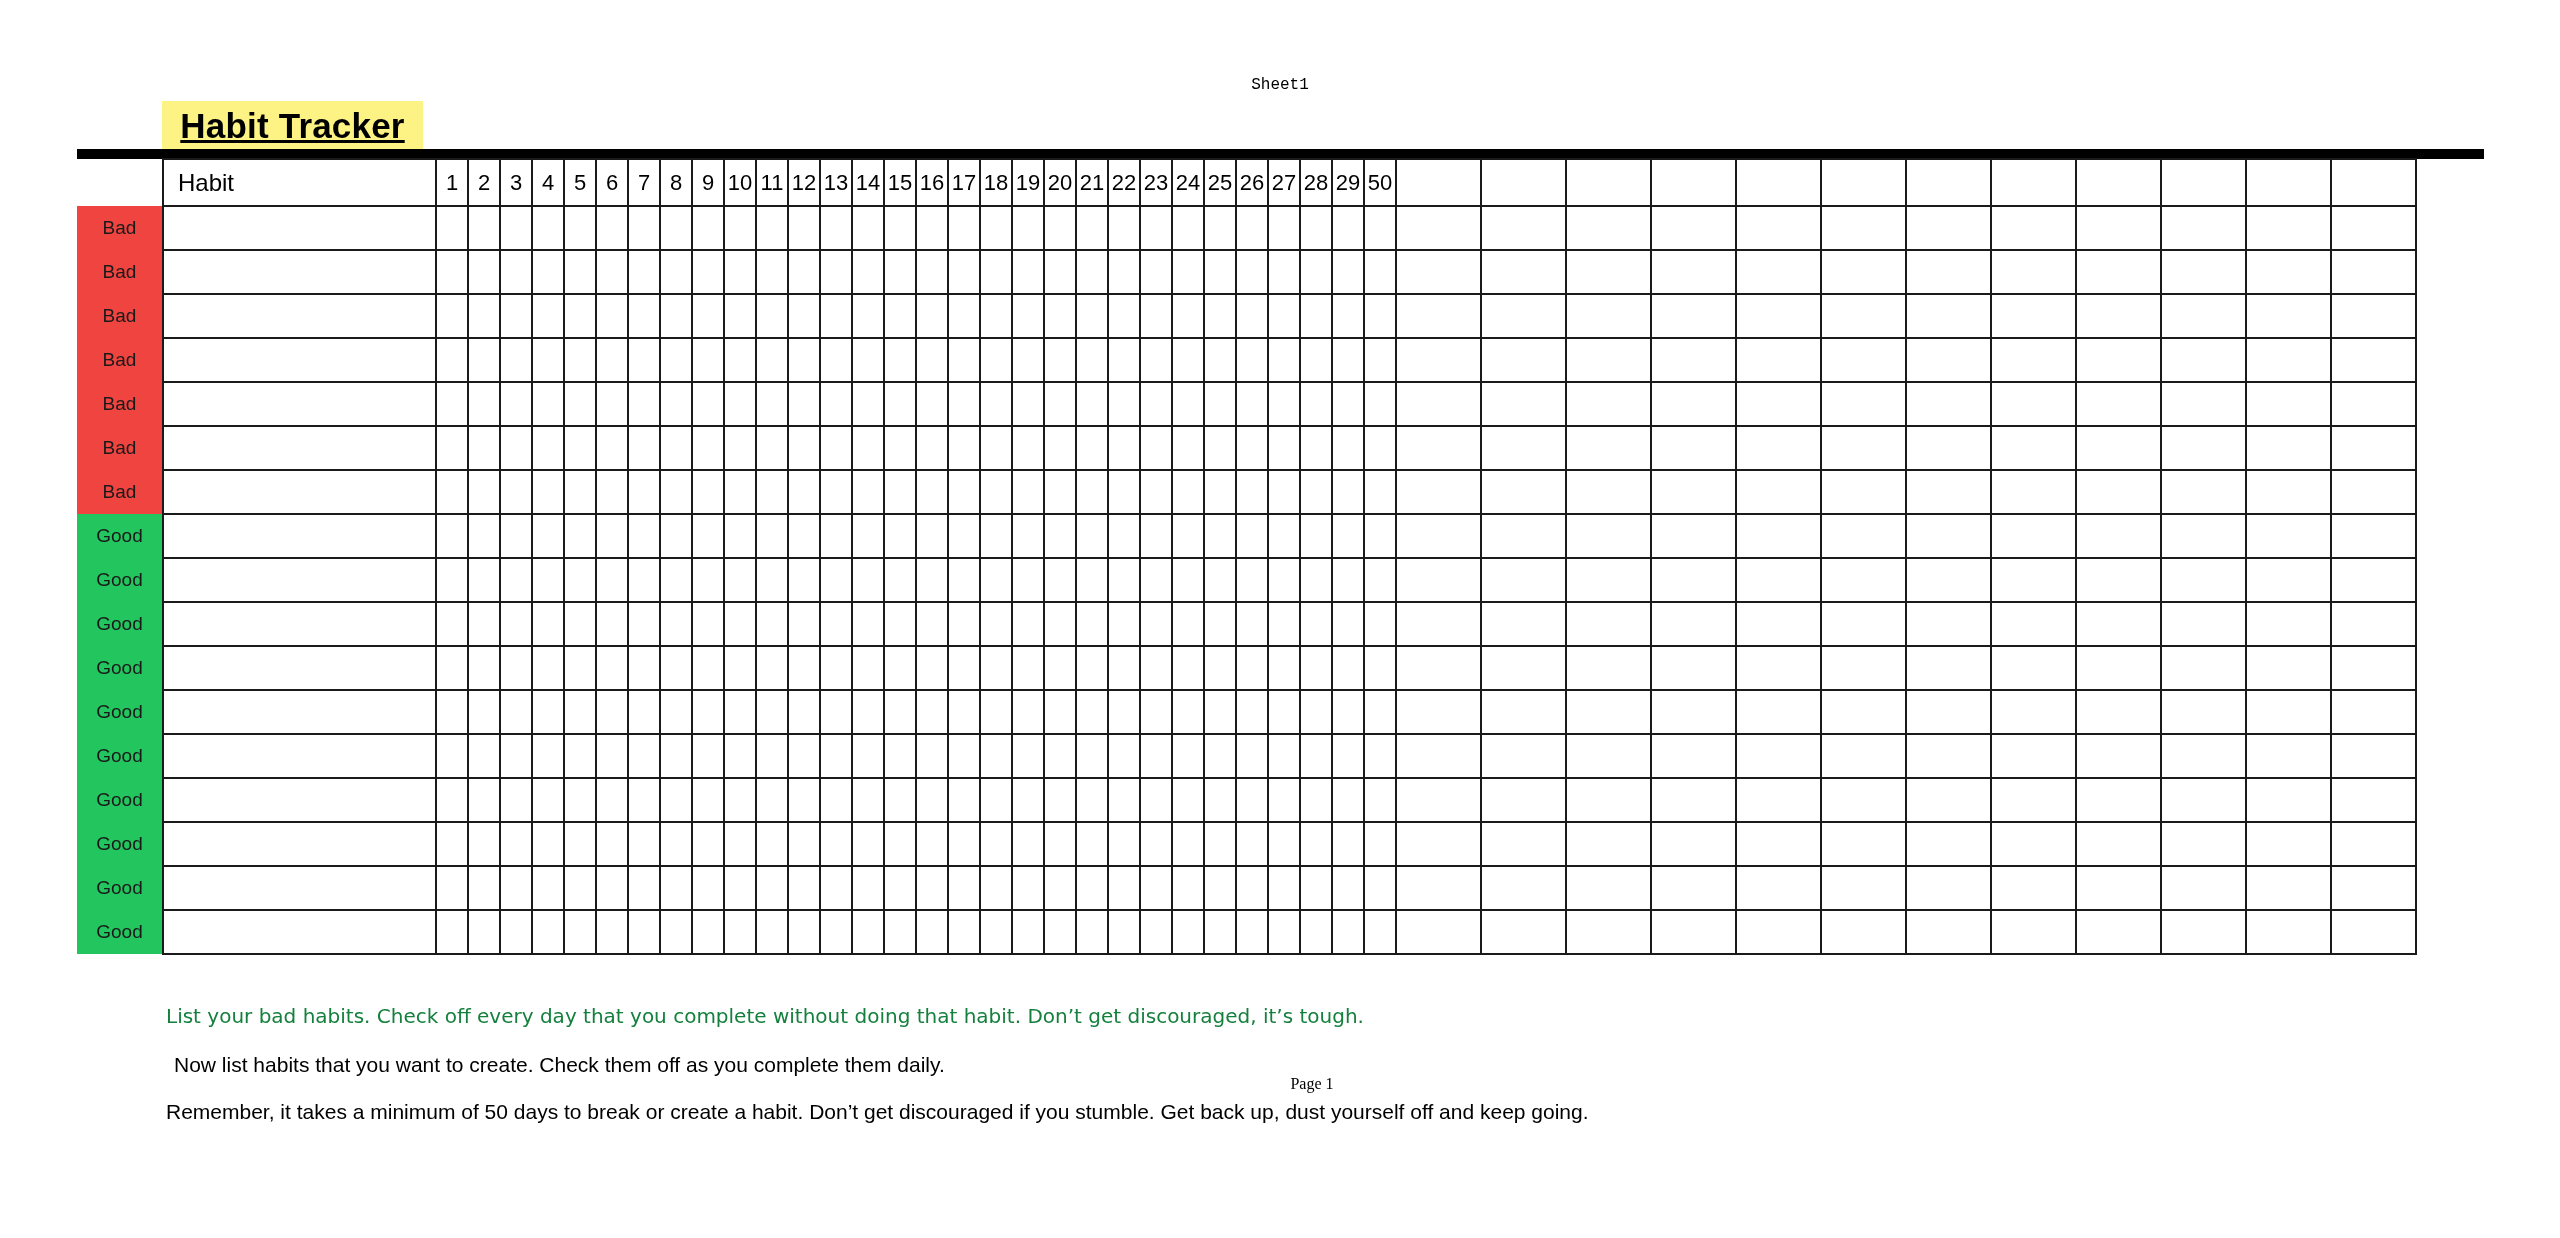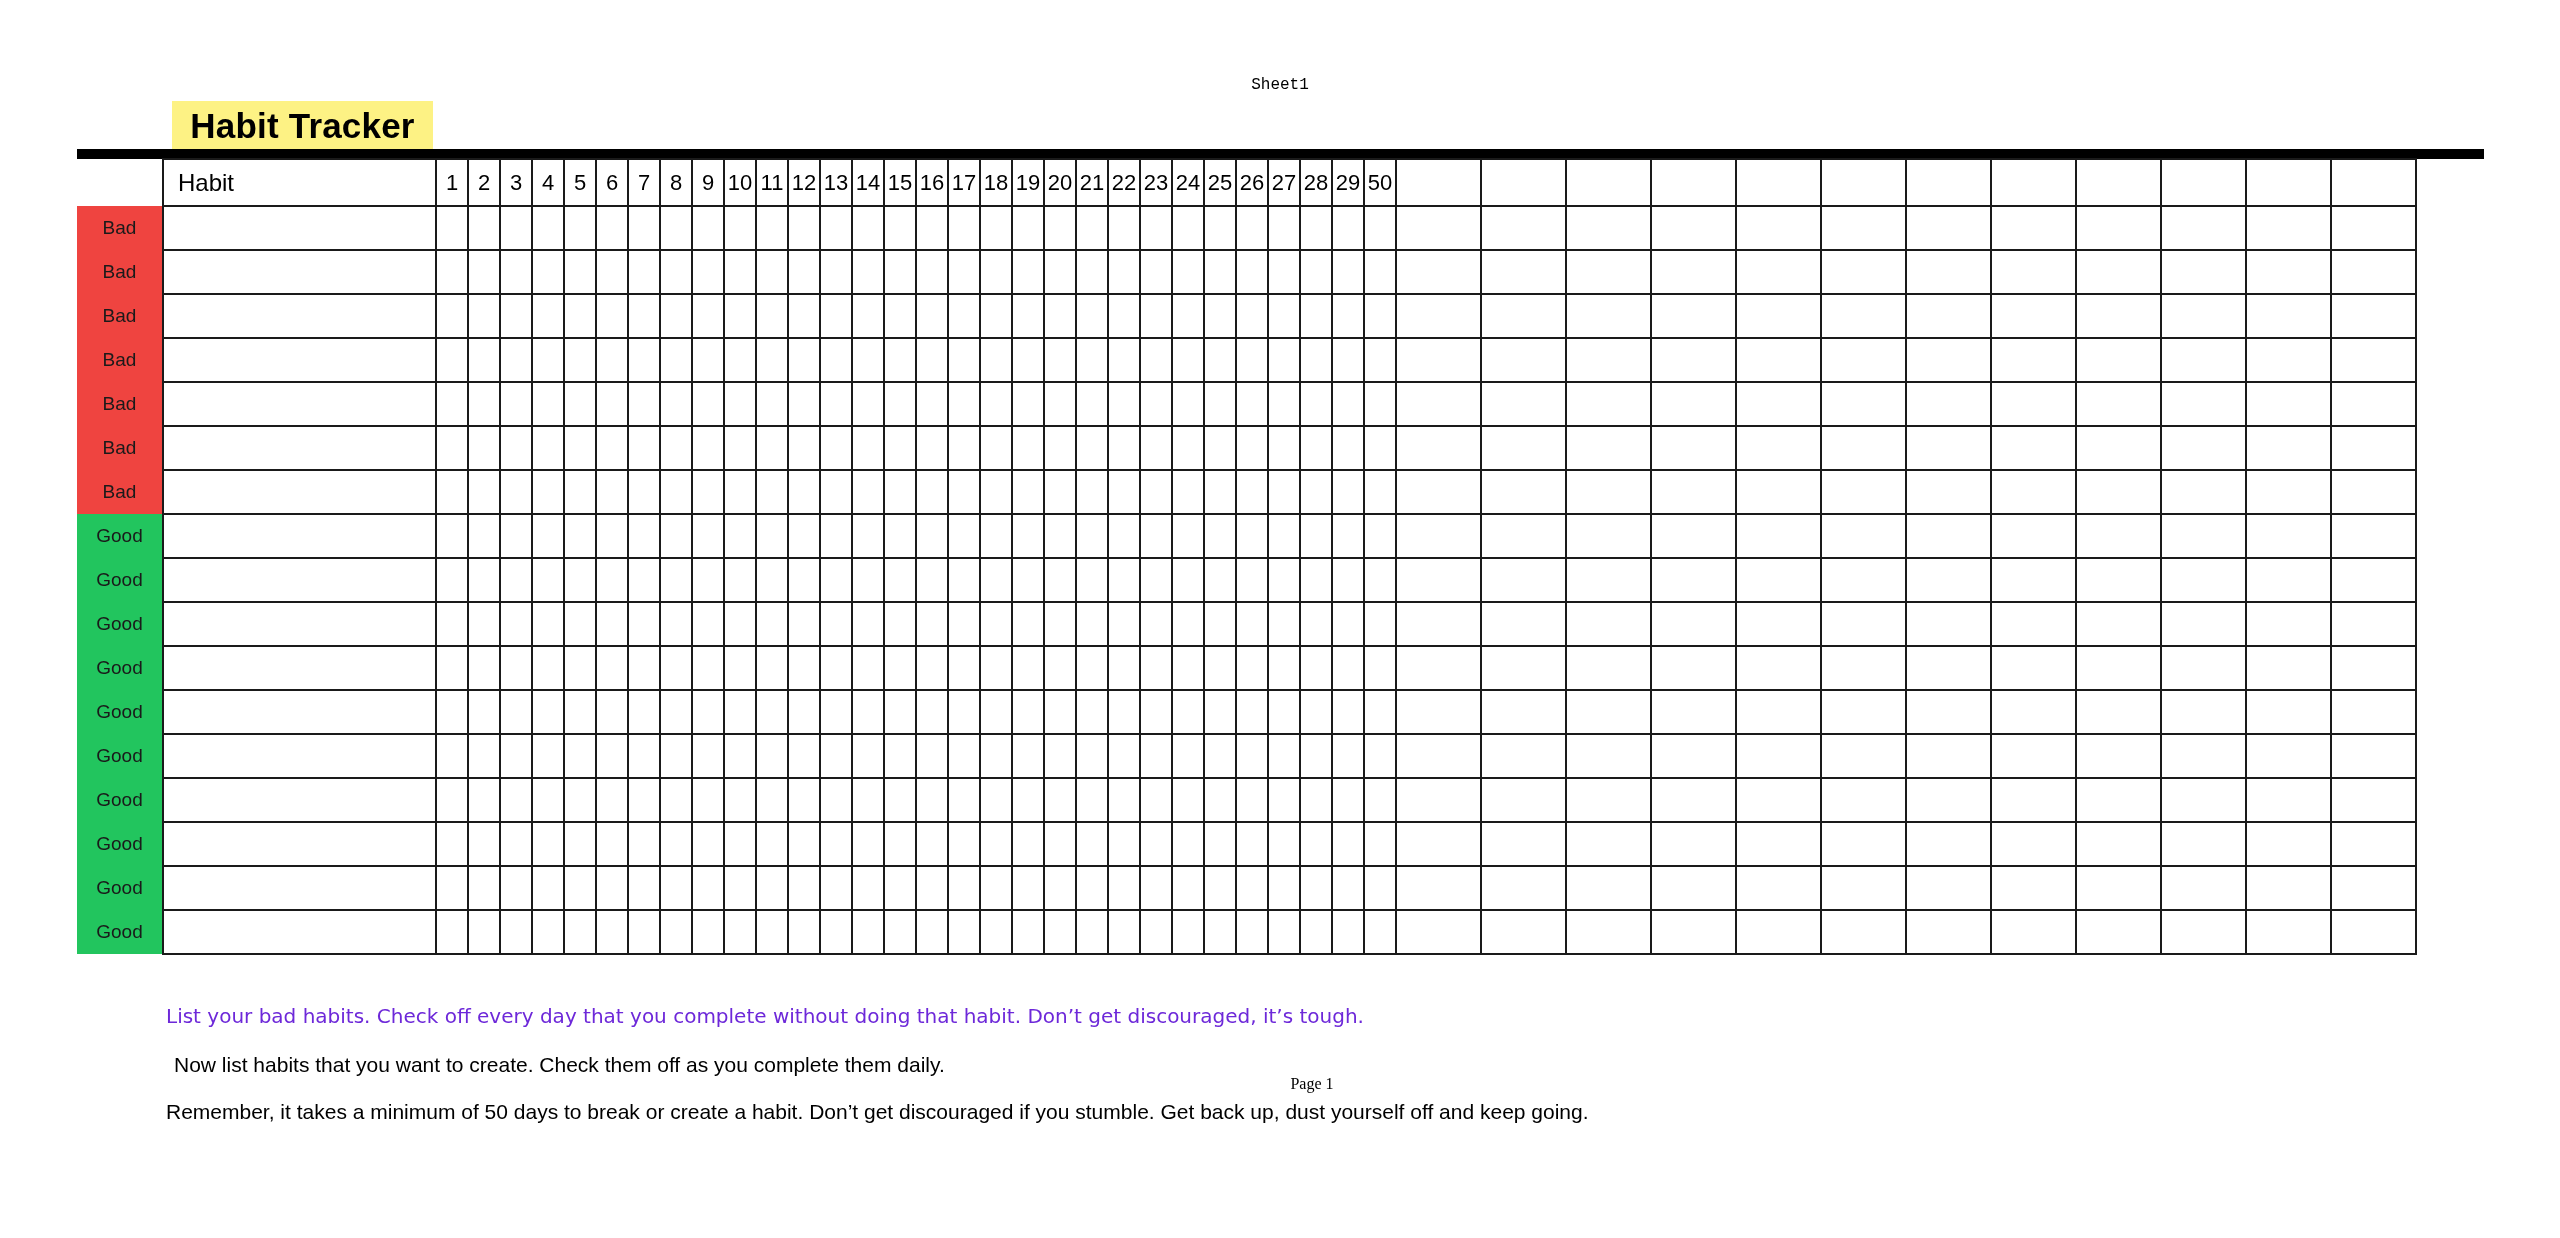--- a/index.html
+++ b/index.html
@@ -1,34 +1,34 @@
 <!DOCTYPE html>
 <html><head>
 <meta charset="utf-8">
 <style>
   html, body { margin:0; padding:0; background:#fff; }
   body { width:2560px; height:1238px; position:relative; overflow:hidden; font-family:"Liberation Sans", sans-serif; color:#000; }
   .header-text { position:absolute; left:0; width:2560px; text-align:center; font-family:"Liberation Serif", serif; font-size:16px; }
   #sheet-name { top:76px;font-family:Liberation Mono, monospace; }
   #page-num { top:1075px;margin-left:32px; }
-  #title-box { position:absolute; left:172px; top:101px; width:261px; height:49px; background:#fdf284; display:flex; align-items:center; justify-content:center; }
+  #title-box { position:absolute; left:162px; top:101px; width:261px; height:49px; background:#fdf284; display:flex; align-items:center; justify-content:center;text-decoration:underline; }
   #title-box span { font-weight:bold; font-size:35px; letter-spacing:0.2px; }
   #top-bar { position:absolute; left:77px; top:149px; width:2407px; height:10px; background:#000; }
   #grid { position:absolute; left:77px; top:158px; border-collapse:collapse; table-layout:fixed; }
   #grid td { border:2px solid #1a1a1a; padding:0; height:42px; font-size:22px; }
   #grid tr.head td { height:45px; }
   #grid td.lbl { border:none; width:85px; text-align:center; font-size:19px; color:#1a1a1a; }
   #grid td.lbl.bad { background:#ef4440; }
   #grid td.lbl.good { background:#22c55e; }
   #grid td.lbl.blank { background:#fff; border:none; }
   #grid td.habit { width:257px; text-align:left; padding-left:14px; font-size:24px; }
   #grid td.day { width:30px; text-align:center; font-size:22px; }
   #grid td.wide { width:83px; }
   .notes { position:absolute; left:166px; font-size:21px; }
-  #note1 { top:1004px; font-family:"DejaVu Sans", sans-serif; font-size:20px; color:#6d28d9; }
+  #note1 { top:1004px; font-family:"DejaVu Sans", sans-serif; font-size:20px; color:#15803d; }
   #note2 { top:1053px;margin-left:8px; }
   #note3 { top:1100px; }
 </style>
 </head>
 <body>
 
 <div id="sheet-name" class="header-text">Sheet1</div>
 
 <div id="title-box">
   <span>Habit Tracker</span>

